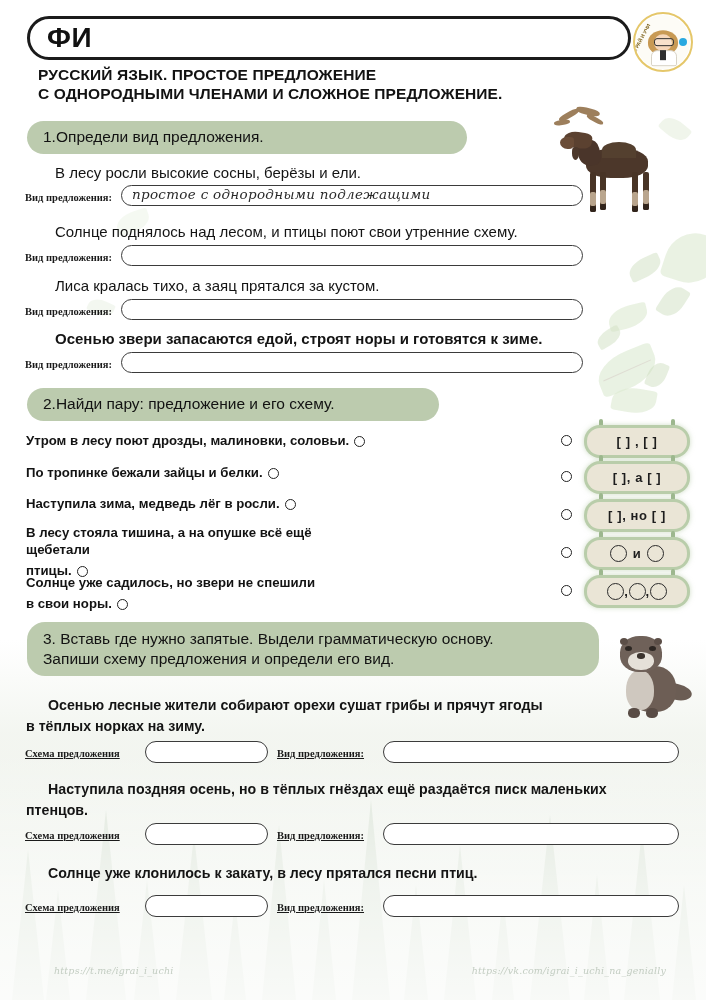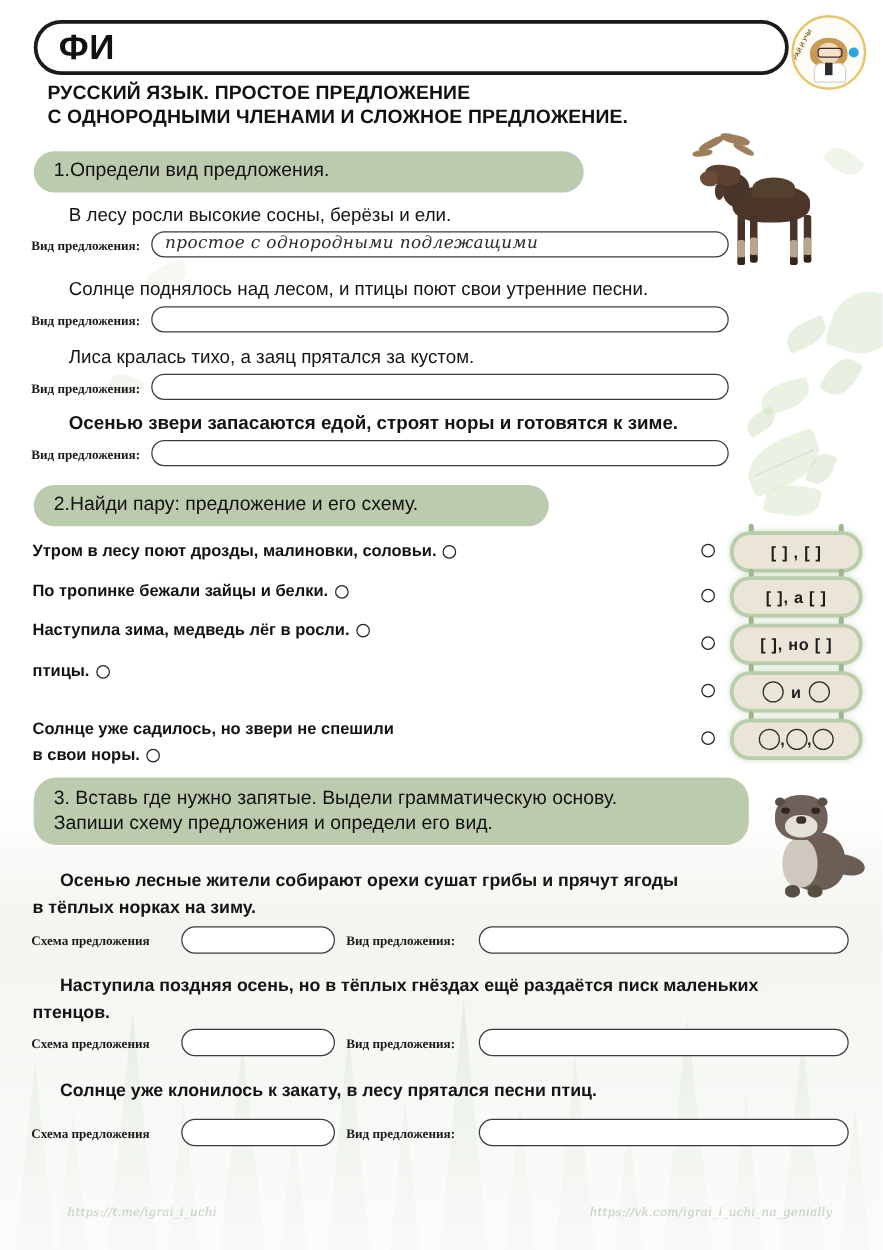--- a/index.html
+++ b/index.html
@@ -145,21 +145,21 @@
   }
   .scheme .plate .oval{
     display:inline-block;width:15px;height:15px;border:1.4px solid #2a2a2a;border-radius:50%;
     vertical-align:middle;
   }
 
   
   .t3-sentence{position:absolute;font-size:14.2px;color:#141414;line-height:1.40;font-weight:bold;}
   .t3-label{
     position:absolute;font-size:10.5px;font-weight:bold;color:#1a1a1a;
-    font-family:"Liberation Serif", serif;white-space:nowrap;
+    font-family:"Liberation Serif", serif;white-space:nowrap;text-decoration:underline;
   }
 
   
   .animal{position:absolute;}
 
   
   .moose{left:556px;top:104px;width:112px;height:112px;}
   .moose .body{position:absolute;left:30px;top:44px;width:62px;height:30px;background:#4c372a;border-radius:48% 45% 40% 40%;}
   .moose .hump{position:absolute;left:46px;top:38px;width:34px;height:16px;background:#54402f;border-radius:50% 50% 0 0;}
   .moose .neck{position:absolute;left:22px;top:36px;width:22px;height:26px;background:#4a352a;border-radius:40% 40% 30% 50%;transform:rotate(-12deg);}
@@ -294,21 +294,21 @@
   <div class="banner" style="left:27px;top:121px;width:440px;height:33px;">
     <span class="btxt">1.Определи вид предложения.</span>
   </div>
 
   <div class="sentence" style="left:55px;top:163px;">В лесу росли высокие сосны, берёзы и ели.</div>
   <div class="ans-label" style="left:25px;top:192px;">Вид предложения:</div>
   <div class="pill" style="left:121px;top:185px;width:462px;height:21px;">
     <span class="handwriting">простое с однородными подлежащими</span>
   </div>
 
-  <div class="sentence" style="left:55px;top:222px;">Солнце поднялось над лесом, и птицы поют свои утренние песни.</div>
+  <div class="sentence" style="left:55px;top:222px;">Солнце поднялось над лесом, и птицы поют свои утренние схему.</div>
   <div class="ans-label" style="left:25px;top:252px;">Вид предложения:</div>
   <div class="pill" style="left:121px;top:245px;width:462px;height:21px;">
     <span class="handwriting"></span>
   </div>
 
   <div class="sentence" style="left:55px;top:276px;">Лиса кралась тихо, а заяц прятался за кустом.</div>
   <div class="ans-label" style="left:25px;top:306px;">Вид предложения:</div>
   <div class="pill" style="left:121px;top:299px;width:462px;height:21px;">
     <span class="handwriting"></span>
   </div>
@@ -326,20 +326,21 @@
   <div class="t2-line" style="left:26px;top:432px;">
     <span>Утром в лесу поют дрозды, малиновки, соловьи.</span><span class="radio-inline"></span>
   </div>
   <div class="t2-line" style="left:26px;top:464px;">
     <span>По тропинке бежали зайцы и белки.</span><span class="radio-inline"></span>
   </div>
   <div class="t2-line" style="left:26px;top:495px;">
     <span>Наступила зима, медведь лёг в росли.</span><span class="radio-inline"></span>
   </div>
   <div class="t2-line" style="left:26px;top:524px;width:330px;">
+    <div>В лесу стояла тишина, а на опушке всё ещё щебетали</div>
     <div style="margin-top:4px;"><span>птицы.</span><span class="radio-inline"></span></div>
   </div>
   <div class="t2-line" style="left:26px;top:574px;width:330px;">
     <div>Солнце уже садилось, но звери не спешили</div>
     <div style="margin-top:4px;"><span>в свои норы.</span><span class="radio-inline"></span></div>
   </div>
 
   <div class="radio" style="left:561px;top:435px;"></div>
   <div class="scheme" style="left:587px;top:428px;">
     <span class="tab l"></span>

